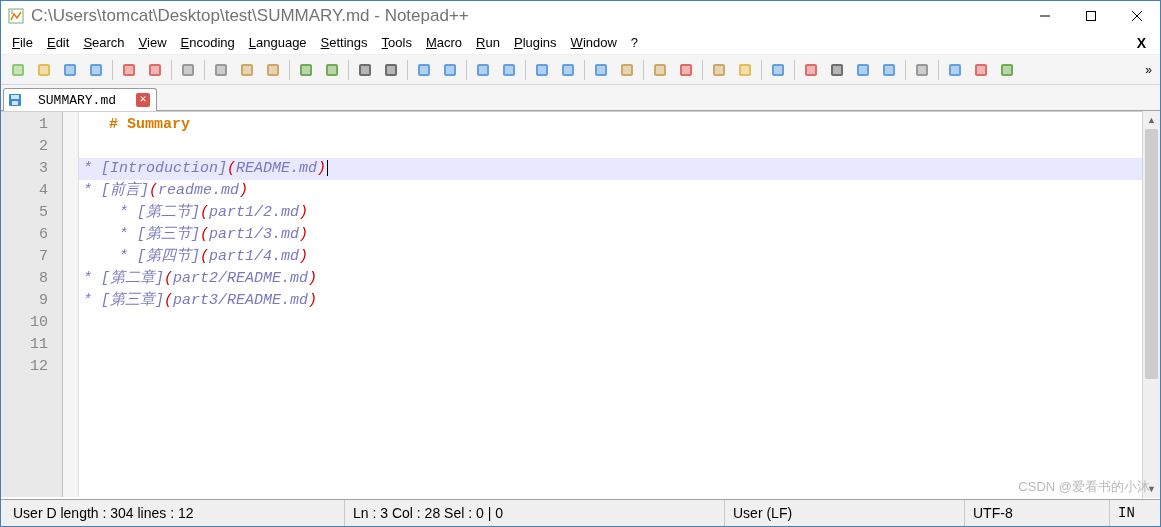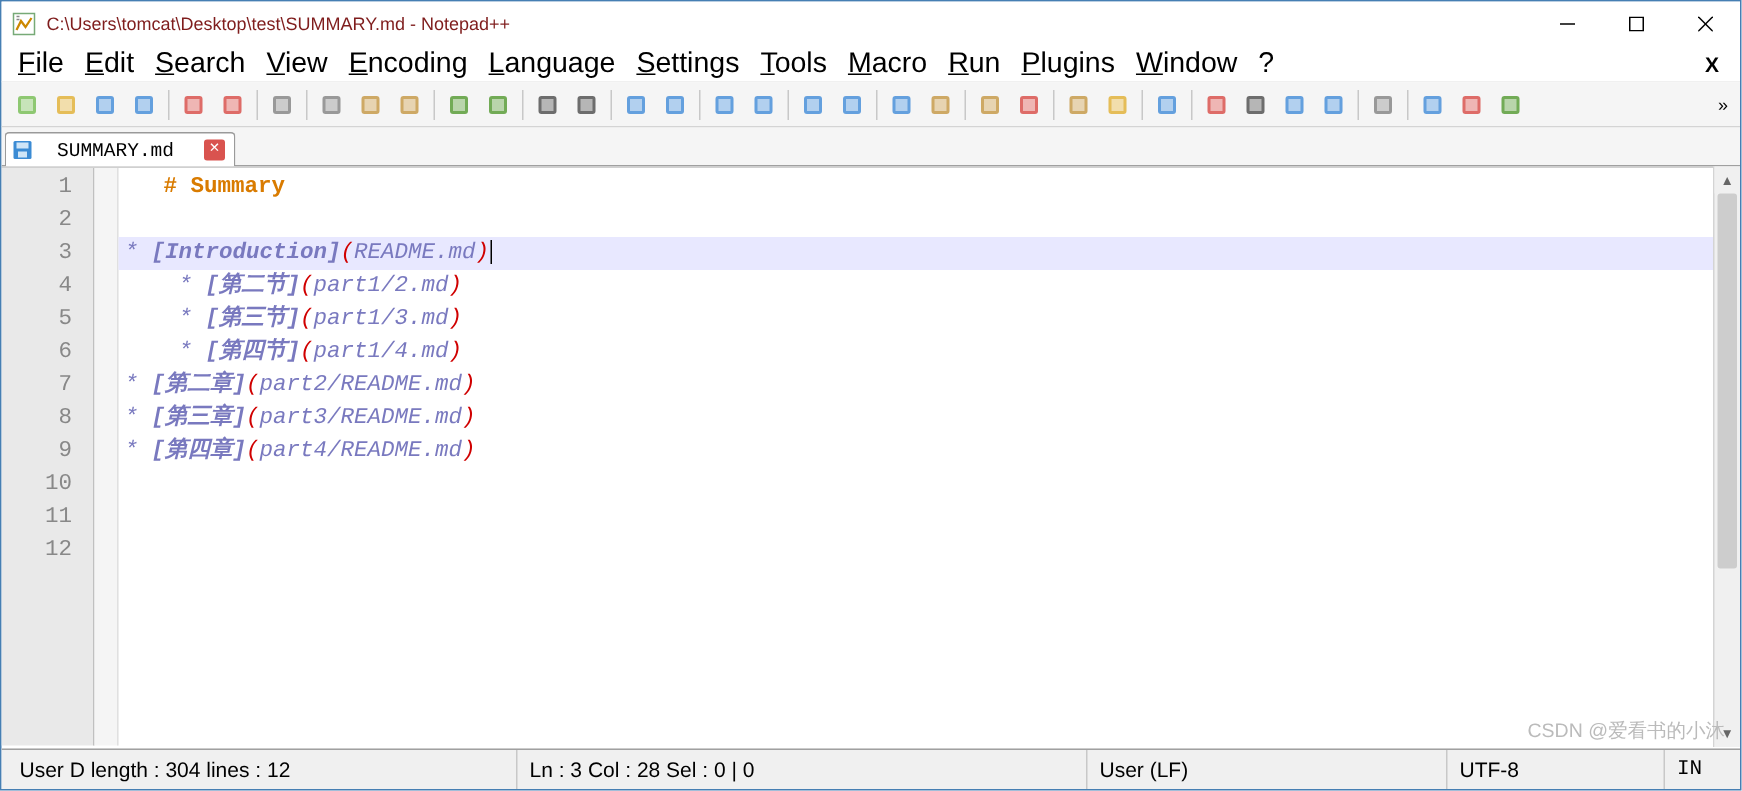--- a/index.html
+++ b/index.html
@@ -3,28 +3,28 @@
 <meta charset="utf-8">
 <style>
   * { box-sizing: border-box; margin: 0; padding: 0; }
   body { font-family: "Segoe UI", Tahoma, sans-serif; font-size: 12px;
          background: #fff; width: 1161px; height: 527px;
          border: 1px solid #467fb3; overflow: hidden; position: relative; }
   .titlebar { height: 30px; display: flex; align-items: center;
               padding: 0 0 0 6px; background: #fff; }
   .titlebar .app-icon { width: 18px; height: 18px; margin-right: 6px;
                         display: flex; align-items: center; justify-content: center; }
-  .titlebar .title { flex: 1; font-size: 12px; color: #7f1d1d; }
+  .titlebar .title { flex: 1; font-size: 17px; color: #737373; }
   .win-controls { display: flex; height: 30px; }
   .win-btn { width: 46px; height: 30px; display: flex; align-items: center;
              justify-content: center; font-size: 13px; color: #000;
              font-family: "Segoe UI Symbol"; }
   .menubar { height: 24px; display: flex; align-items: center; padding: 0 4px;
              background: #fff; border-bottom: 1px solid #f0f0f0; }
-  .menubar .menu-item { padding: 2px 7px; font-size: 19px; cursor: default; }
+  .menubar .menu-item { padding: 2px 7px; font-size: 13px; cursor: default; }
   .menubar .menu-item span.ul { text-decoration: underline; }
   .menubar .spacer { flex: 1; }
   .menubar .x { padding: 0 10px; font-size: 14px; font-weight: bold; }
   .toolbar { height: 30px; background: #f5f5f5; padding: 2px 4px;
              display: flex; align-items: center; gap: 0;
              border-bottom: 1px solid #d4d4d4; overflow: hidden; }
   .tbtn { width: 24px; height: 24px; margin: 0 1px; display: flex;
           align-items: center; justify-content: center; border: 1px solid transparent;
           border-radius: 2px; }
   .tsep { width: 1px; height: 20px; background: #c8c8c8; margin: 0 3px; }
@@ -47,21 +47,21 @@
   .gutter .ln { height: 22px; padding-right: 14px; color: #888;
                font-family: Consolas, "Courier New", monospace; font-size: 15px;
                line-height: 22px; }
   .fold-col { width: 16px; background: #f5f5f5; border-right: 1px solid #e0e0e0; }
   .code { flex: 1; font-family: Consolas, "Courier New", monospace;
           font-size: 15px; padding-top: 2px; position: relative; }
   .code .row { height: 22px; line-height: 22px; padding-left: 4px;
                white-space: pre; font-style: italic; color: #7979bf; }
   .code .row.hl { background: #e8e8ff; }
   .h1-mark { font-weight: bold; color: #d97b00; font-style: normal; margin-left: 26px; }
-  .link-label { color: #7979bf; font-weight: bold; }
+  .link-label { color: #7979bf; }
   .paren { color: #d00000; font-style: italic; }
   .caret { display: inline-block; width: 1px; height: 16px;
            background: #000; vertical-align: middle; margin-left: 1px; }
   .vscroll { position: absolute; right: 0; top: 110px; width: 18px;
              bottom: 28px; background: #f0f0f0;
              border-left: 1px solid #d4d4d4; display: flex;
              flex-direction: column; }
   .vscroll .arrow { height: 18px; text-align: center; font-size: 9px;
                     color: #666; line-height: 18px; background: #f0f0f0; }
   .vscroll .track { flex: 1; position: relative; }
@@ -384,26 +384,26 @@
       <div class="ln">9</div>
       <div class="ln">10</div>
       <div class="ln">11</div>
       <div class="ln">12</div>
     </div>
   <div class="fold-col"></div>
   <div class="code" id="code">
       <div class="row"><span class="h1-mark"># Summary</span></div>
       <div class="row">&nbsp;</div>
       <div class="row hl">* <span class="link-label">[Introduction]</span><span class="paren">(</span>README.md<span class="paren">)</span><span class="caret"></span></div>
+      <div class="row">* <span class="link-label">[前言]</span><span class="paren">(</span>readme.md<span class="paren">)</span></div>
       <div class="row">    * <span class="link-label">[第二节]</span><span class="paren">(</span>part1/2.md<span class="paren">)</span></div>
       <div class="row">    * <span class="link-label">[第三节]</span><span class="paren">(</span>part1/3.md<span class="paren">)</span></div>
       <div class="row">    * <span class="link-label">[第四节]</span><span class="paren">(</span>part1/4.md<span class="paren">)</span></div>
       <div class="row">* <span class="link-label">[第二章]</span><span class="paren">(</span>part2/README.md<span class="paren">)</span></div>
       <div class="row">* <span class="link-label">[第三章]</span><span class="paren">(</span>part3/README.md<span class="paren">)</span></div>
-      <div class="row">* <span class="link-label">[第四章]</span><span class="paren">(</span>part4/README.md<span class="paren">)</span></div>
     </div>
 </div>
 
 <div class="vscroll">
   <div class="arrow">▲</div>
   <div class="track">
     <div class="thumb"></div>
   </div>
   <div class="arrow">▼</div>
 </div>

